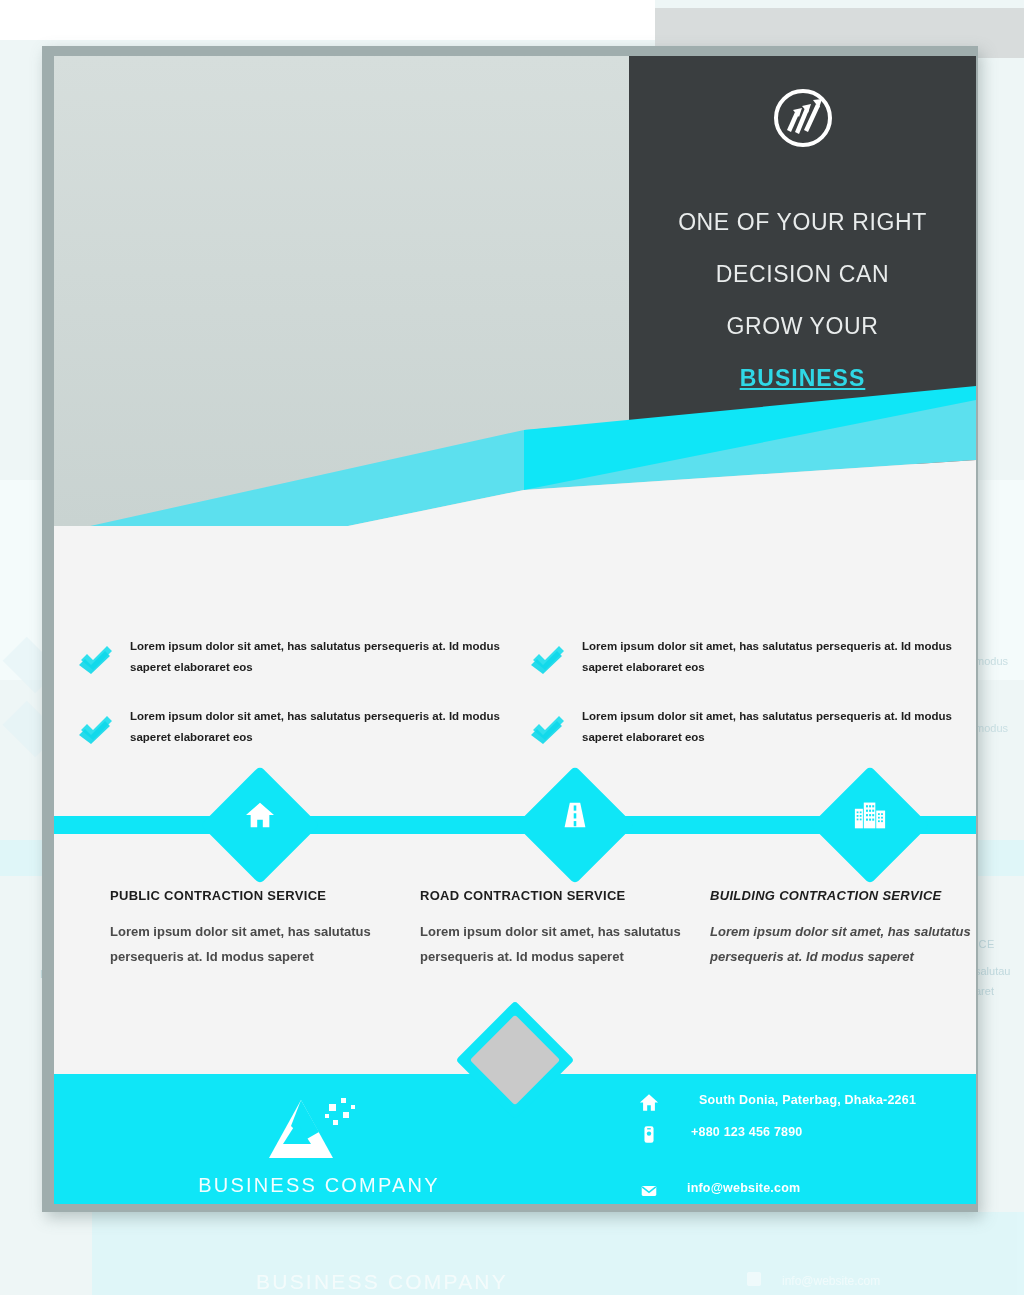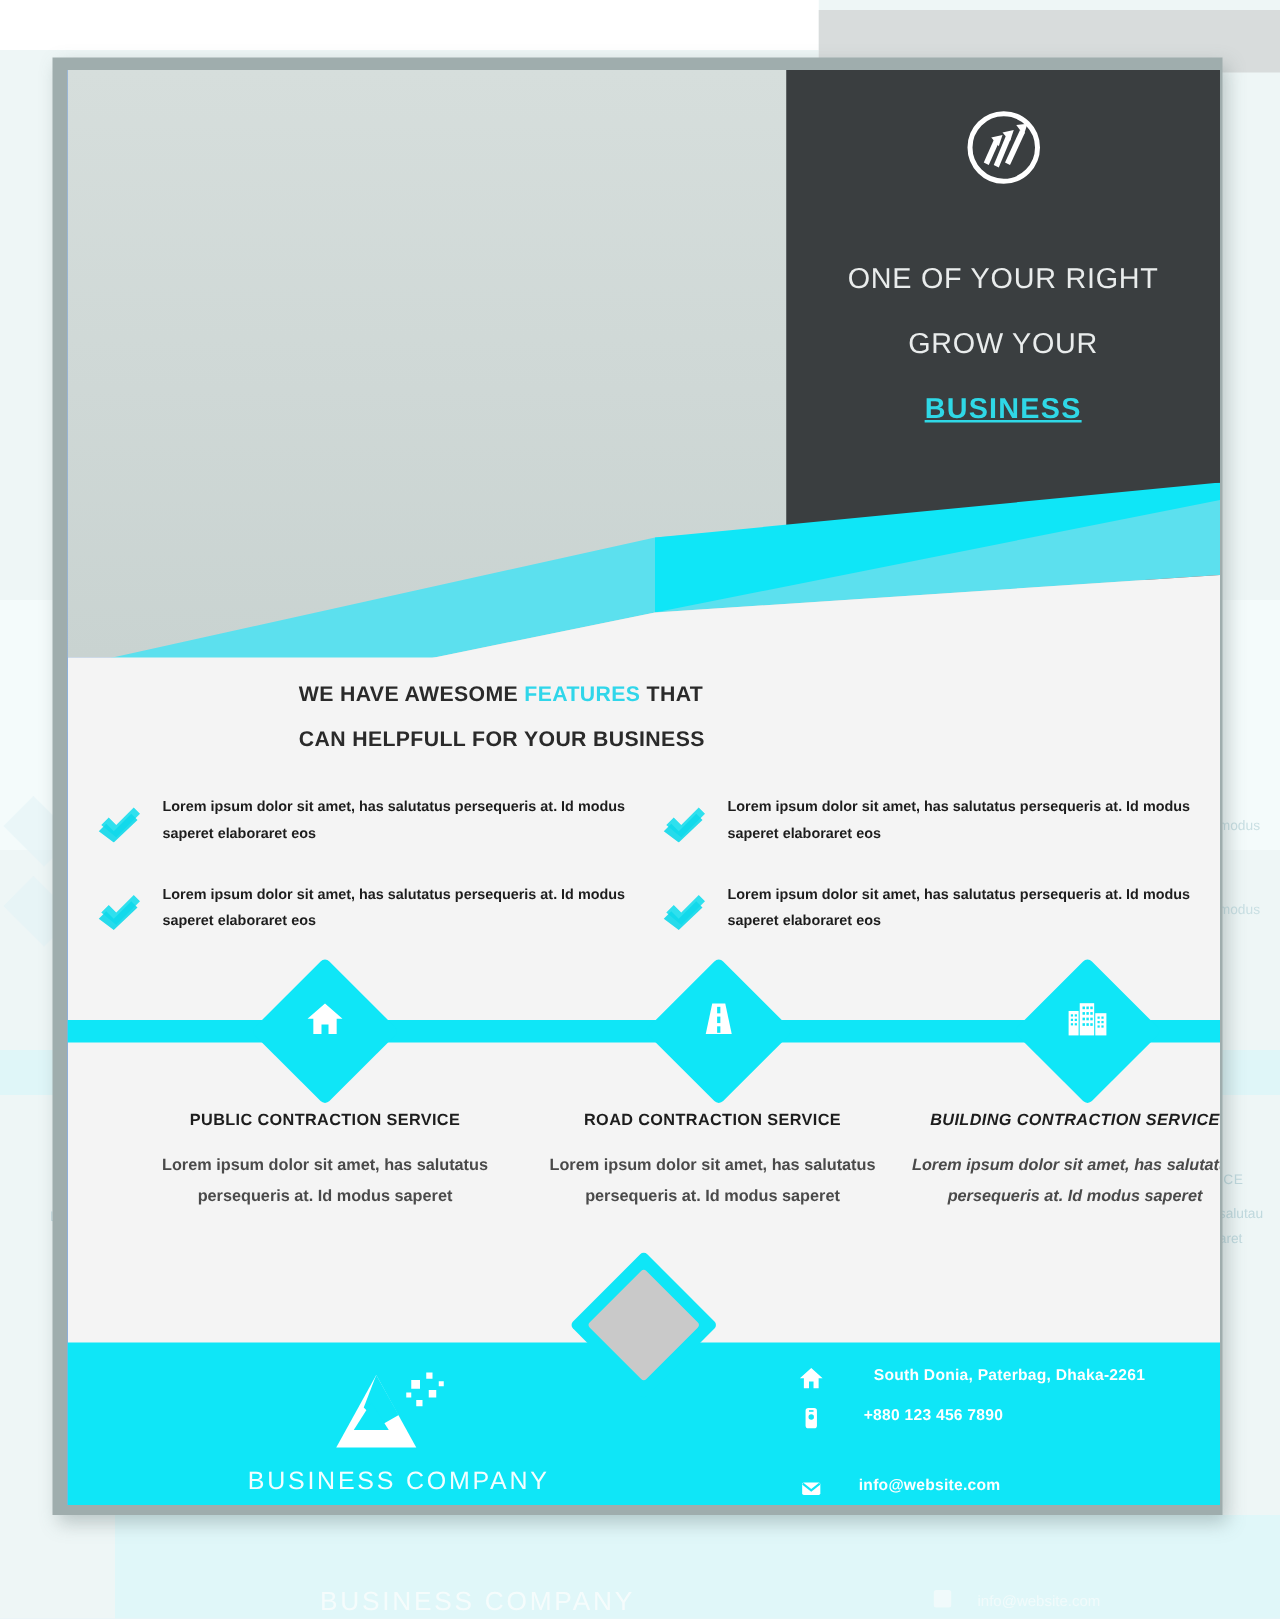--- a/index.html
+++ b/index.html
@@ -52,21 +52,21 @@
   .ghost-left-txt { position:absolute; left:40px; top:968px; font-size:11px; color:#c7dee2;}
 
   
   .flyer-shadow {
     position: absolute; left: 42px; top: 46px; width: 936px; height: 1166px;
     background: #9fadad;
     box-shadow: 4px 6px 14px rgba(90,110,110,.35);
   }
   .flyer {
     position: absolute; left: 54px; top: 56px; width: 922px; height: 1148px;
-    overflow: hidden; background: #3b82f6;
+    overflow: hidden; background: #701a75;
   }
 
   
   .hero {
     position: absolute; left: 0; top: 0; width: 922px; height: 470px;
     background: linear-gradient(160deg,#d3dbd9 0%,#ccd5d3 55%,#c6d0ce 100%);
   }
   .hero-wall-line {
     position:absolute; left:0; top:0; width:575px; height:470px;
     background: linear-gradient(180deg,#d6dedc 0%, #c9d3d1 100%);
@@ -146,21 +146,21 @@
   .dia.d3 { left:774px; top:257px; }
   .dia-ico {
     position:absolute; width:84px; height:84px;
     display:flex; align-items:center; justify-content:center;
   }
   .dia-ico.i1 { left:164px; top:247px; }
   .dia-ico.i2 { left:479px; top:247px; }
   .dia-ico.i3 { left:774px; top:247px; }
 
   
-  .svc { position:absolute; top:362px; width:300px; text-align:center; }
+  .svc { position:absolute; top:362px; width:300px; text-align:left; }
   .svc.s1 { left:56px; }
   .svc.s2 { left:366px; }
   .svc.s3 { left:656px;font-style:italic; }
   .svc .h {
     font-size:13px; font-weight:700; color:#1d1d1d; letter-spacing:.3px;
     margin-bottom:16px;
   }
   .svc .p { font-size:13px; font-weight:700; color:#4a4a4a; line-height:25px; }
 
   
@@ -236,39 +236,34 @@
             <polygon points="24,46 34,22 38,24 28,48"></polygon>
             <polygon points="33,44 45,18 49,20 37,46"></polygon>
             <polygon points="22,24 31,22 28,31"></polygon>
             <polygon points="31,20 40,18 37,27"></polygon>
             <polygon points="42,14 51,13 48,22"></polygon>
           </g>
         </svg>
       </div>
       <div class="headline">
         <div>ONE OF YOUR RIGHT</div>
+        <div>DECISION CAN</div>
         <div class="line3">GROW YOUR</div>
         <div class="accent">BUSINESS</div>
       </div>
     </div>
 
     <div class="chev-wrap">
       <div class="chev-dark"></div>
       <div class="chev-light"></div>
       <div class="chev-white"></div>
     </div>
 
     <div class="content">
 
-      <div class="section-title">
-        <div>
-          <span>WE HAVE AWESOME </span><span class="hl">FEATURES</span><span> THAT</span>
-        </div>
-        <div>CAN HELPFULL FOR YOUR BUSINESS</div>
-      </div>
 
       <div class="features">
 
         <div class="feat c0 r0">
           <span class="chk">
             <svg viewBox="0 0 36 30" width="36" height="30">
               <path d="M3 16 L9 10 L15 16 L29 2 L34 7 L15 26 Z" fill="#2fe0ee"></path>
               <path d="M1 21 L7 15 L13 21 L27 7 L32 12 L13 30 Z" fill="#0fd8ea" opacity=".9"></path>
             </svg>
           </span>

